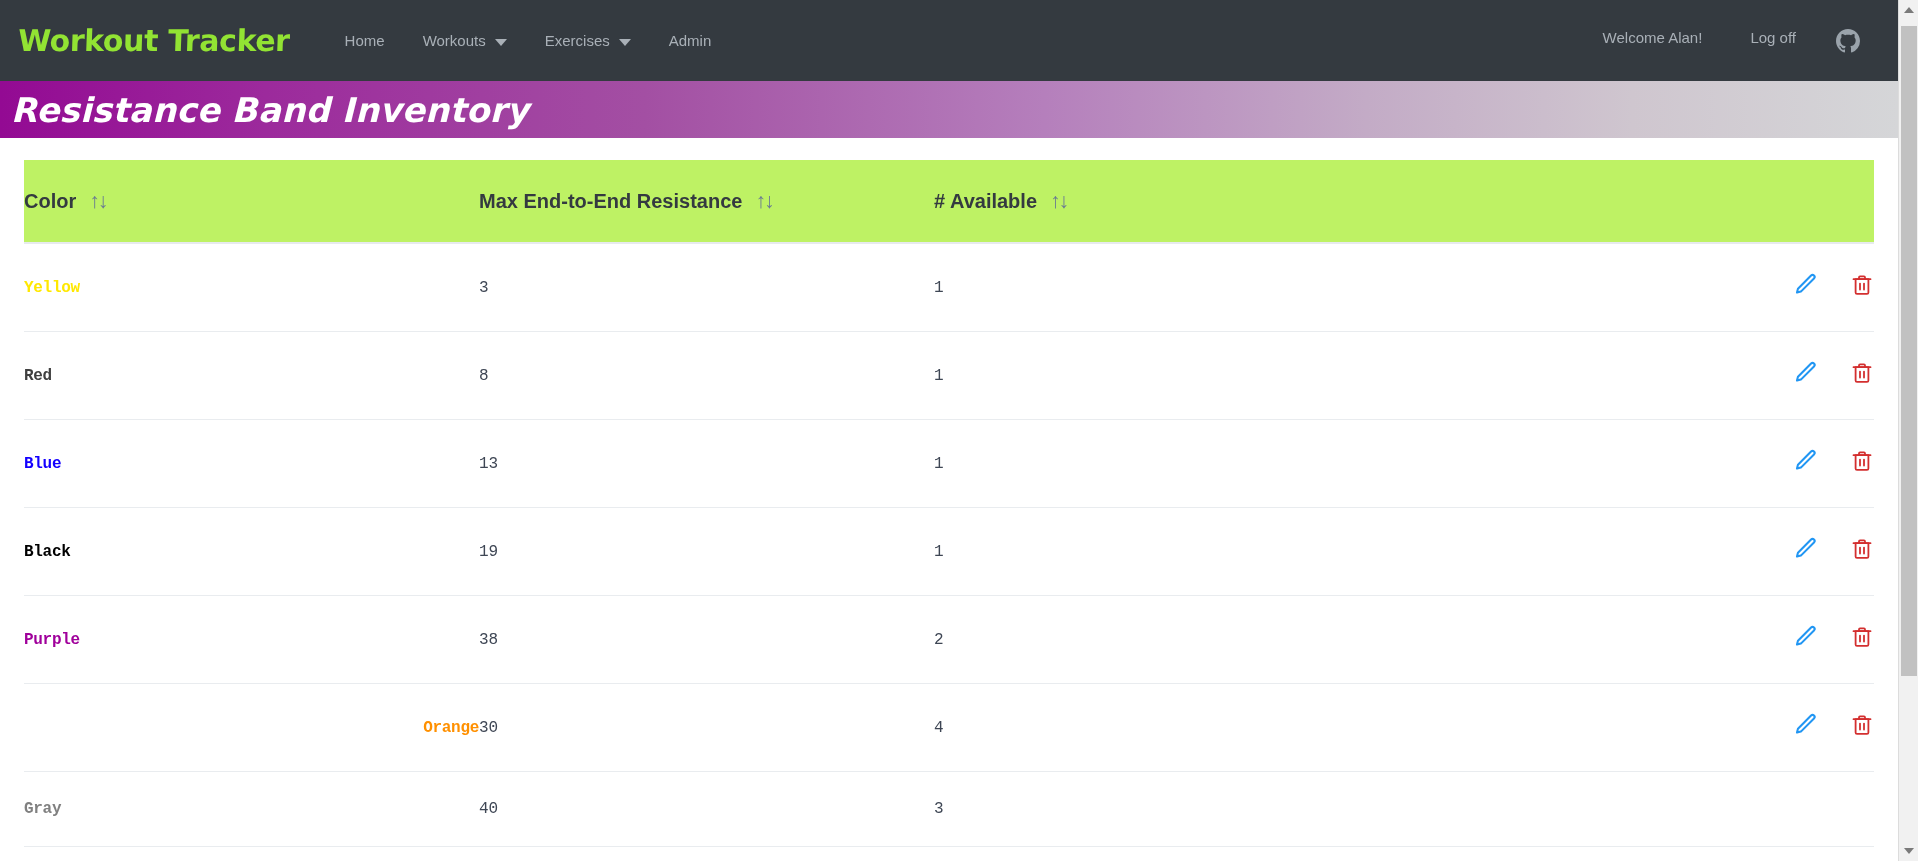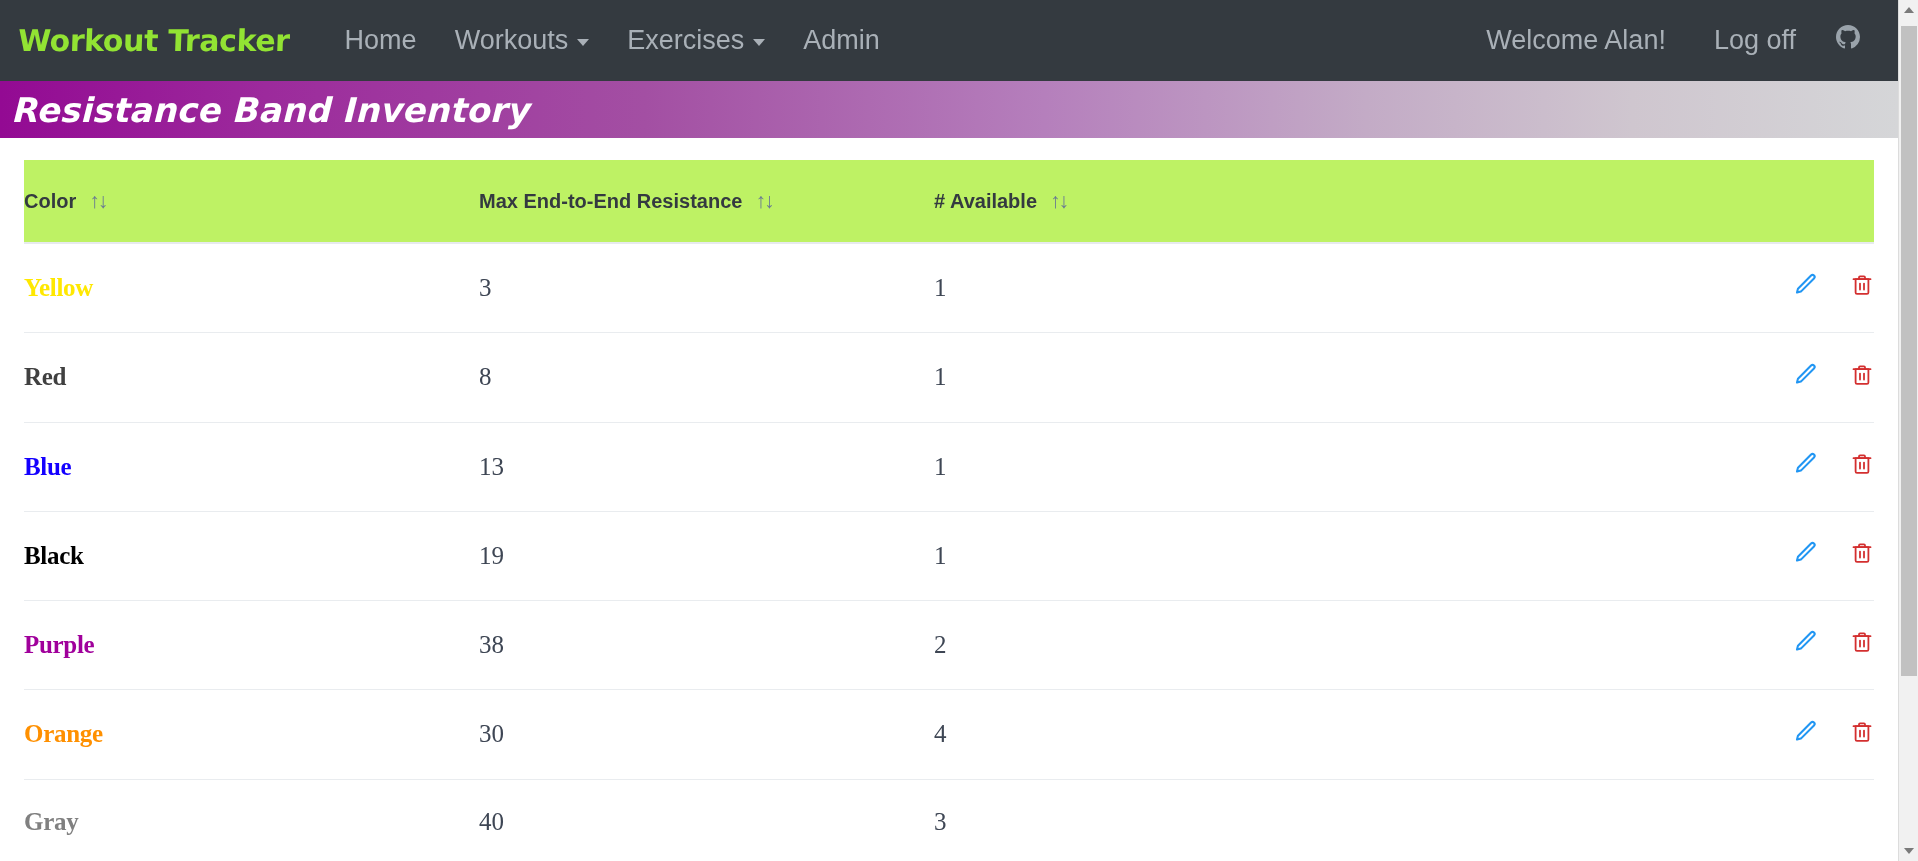--- a/index.html
+++ b/index.html
@@ -55,21 +55,21 @@
   }
 
   .nav-links {
     display: flex;
     align-items: center;
     gap: 0px;
   }
 
   .nav-item {
     color: #a9b0b7;
-    font-size: 27px;
+    font-size: 15px;
     padding: 8px 19px;
     white-space: nowrap;
     cursor: pointer;
     display: flex;
     align-items: center;
     gap: 9px;
     font-family: "Liberation Sans", sans-serif;
   }
 
   .caret {
@@ -159,24 +159,24 @@
     font-size: 21px;
     font-weight: 400;
     cursor: pointer;
     letter-spacing: -2px;
     vertical-align: baseline;
   }
 
   table.inventory tbody td {
     padding: 28px 0 28px 0;
     border-bottom: 1px solid #e9ecef;
-    font-size: 25px;
+    font-size: 16px;
     color: #3e4654;
     vertical-align: middle;
-    font-family: Liberation Serif, serif;
+    font-family: Liberation Mono, monospace;
   }
 
   td.c-color {
     padding-left: 14px;
     font-family: "DejaVu Sans", sans-serif;
     font-weight: 700;
     font-size: 20px;
     letter-spacing: -0.3px;
   }
 
@@ -377,21 +377,21 @@
                     <path d="M17.6 3.3a1.9 1.9 0 0 1 2.7 2.7L8.2 18.1l-3.6.9.9-3.6z"></path>
                   </svg></span><span class="act-btn"><svg width="24" height="26" viewBox="0 0 24 24" fill="none" stroke="#d32f2f" stroke-width="1.8" stroke-linecap="round" stroke-linejoin="round">
                     <path d="M3.5 6.2h17"></path>
                     <path d="M9 6.2V4.4a1 1 0 0 1 1-1h4a1 1 0 0 1 1 1v1.8"></path>
                     <path d="M5.6 6.2h12.8v13.2a1.4 1.4 0 0 1-1.4 1.4H7a1.4 1.4 0 0 1-1.4-1.4z"></path>
                     <path d="M10 10.6v6"></path>
                     <path d="M14 10.6v6"></path>
                   </svg></span></td>
             </tr>
             <tr>
-              <td class="c-color" style="color: rgb(255, 144, 0);">Orange</td>
+              <td class="c-color" style="color: rgb(255, 144, 0); text-align: right;">Orange</td>
               <td class="c-res">30</td>
               <td class="c-avail">4</td>
               <td class="c-actions"><span class="act-btn"><svg width="26" height="26" viewBox="0 0 24 24" fill="none" stroke="#2196f3" stroke-width="1.9" stroke-linecap="round" stroke-linejoin="round">
                     <path d="M17.6 3.3a1.9 1.9 0 0 1 2.7 2.7L8.2 18.1l-3.6.9.9-3.6z"></path>
                   </svg></span><span class="act-btn"><svg width="24" height="26" viewBox="0 0 24 24" fill="none" stroke="#d32f2f" stroke-width="1.8" stroke-linecap="round" stroke-linejoin="round">
                     <path d="M3.5 6.2h17"></path>
                     <path d="M9 6.2V4.4a1 1 0 0 1 1-1h4a1 1 0 0 1 1 1v1.8"></path>
                     <path d="M5.6 6.2h12.8v13.2a1.4 1.4 0 0 1-1.4 1.4H7a1.4 1.4 0 0 1-1.4-1.4z"></path>
                     <path d="M10 10.6v6"></path>
                     <path d="M14 10.6v6"></path>

